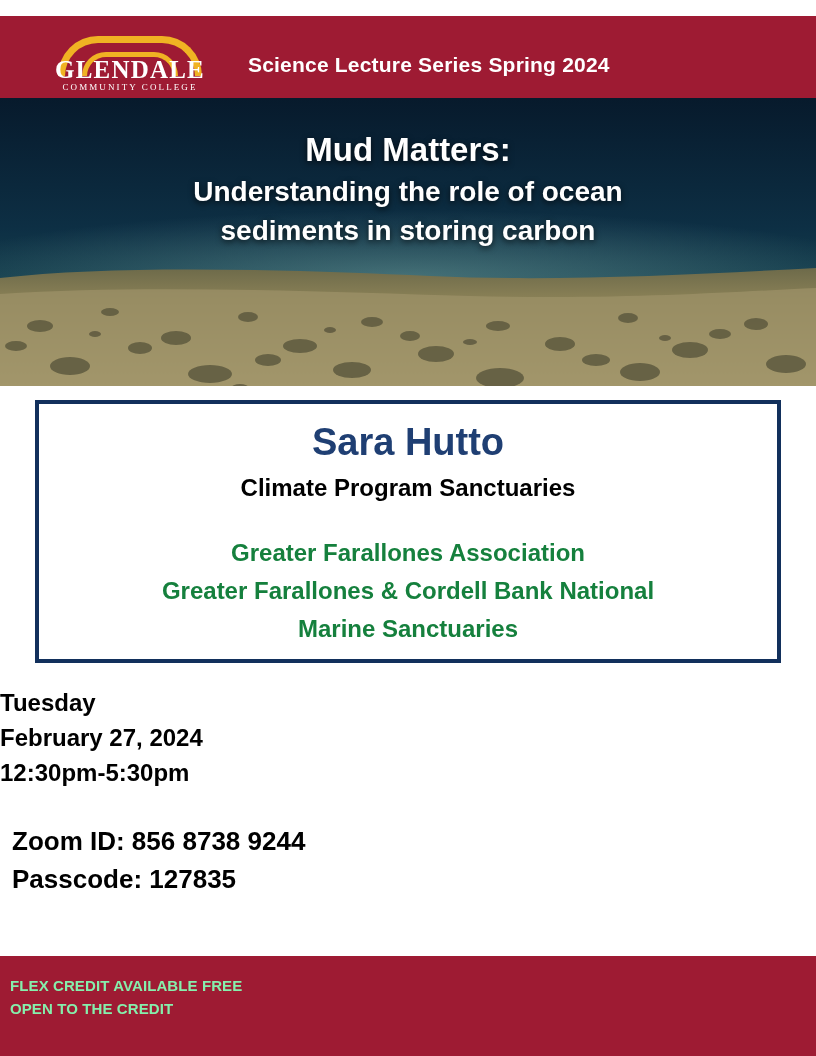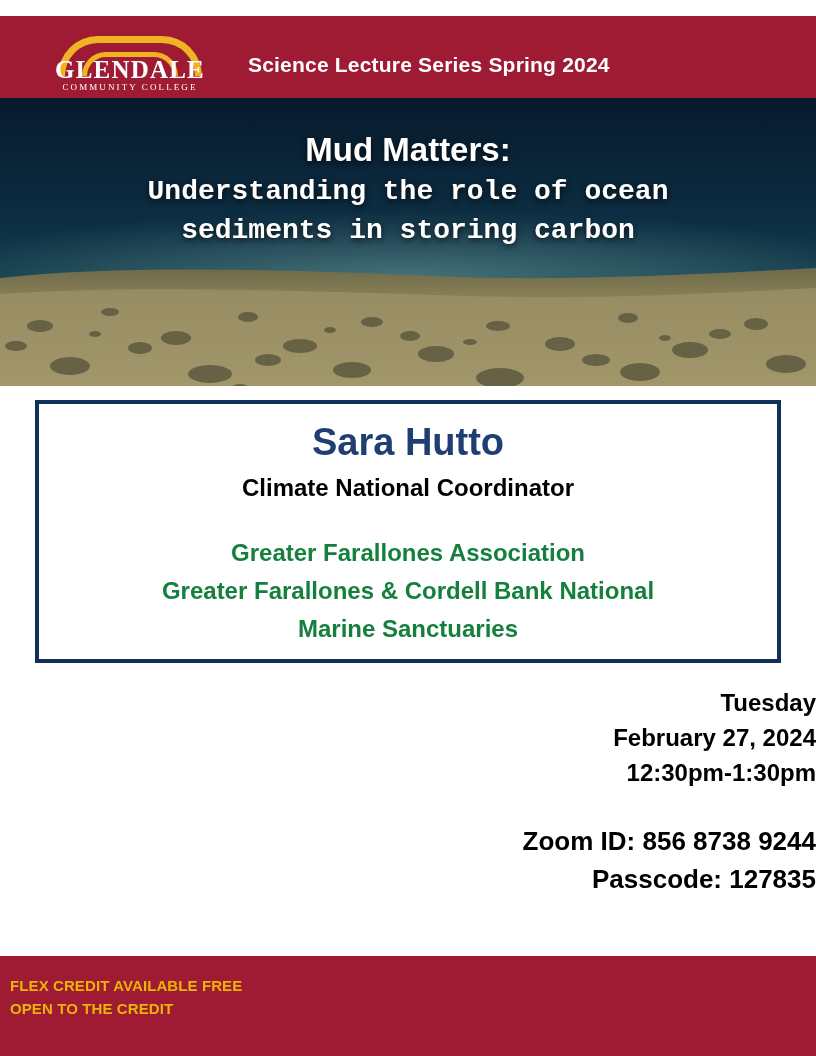--- a/index.html
+++ b/index.html
@@ -118,21 +118,20 @@
   }
   .hero-line1 {
     font-size: 33px;
     font-weight: bold;
     line-height: 44px;
   }
   .hero-line2 {
     font-size: 28px;
     font-weight: bold;
     line-height: 39px;
-    font-family: Liberation Mono, monospace;
   }
 
   
   .speaker-box {
     position: absolute;
     left: 35px;
     top: 400px;
     width: 746px;
     height: 263px;
     box-sizing: border-box;
@@ -161,21 +160,21 @@
     font-weight: bold;
     line-height: 38px;
   }
 
   
   .details {
     position: absolute;
     left: 0;
     top: 685px;
     width: 816px;
-    text-align: right;
+    text-align: left;
     color: #000000;
   }
   .detail-line {
     font-size: 24px;
     font-weight: bold;
     line-height: 35px;
   }
   .zoom-block {
     margin-top: 32px;
     padding-left: 12px;
@@ -187,21 +186,21 @@
   }
 
   
   .footer {
     position: absolute;
     left: 0;
     top: 956px;
     width: 816px;
     height: 100px;
     background: #9e1b33;
-    color: #eab308;
+    color: #86efac;
     box-sizing: border-box;
     padding: 18px 10px 0 10px;
   }
   .footer-line {
     font-size: 15px;
     font-weight: bold;
     line-height: 23px;
     letter-spacing: 0.1px;
   }
 </style>
@@ -280,32 +279,32 @@
     </svg>
     <div class="hero-text">
       <div class="hero-line1">Mud Matters:</div>
       <div class="hero-line2">Understanding the role of ocean</div>
       <div class="hero-line2">sediments in storing carbon</div>
     </div>
   </div>
 
   <div class="speaker-box">
     <div class="speaker-name">Sara Hutto</div>
-    <div class="speaker-role">Climate National Coordinator</div>
+    <div class="speaker-role">Climate Program Sanctuaries</div>
     <div class="speaker-org">
       <div>Greater Farallones Association</div>
       <div>Greater Farallones &amp; Cordell Bank National</div>
       <div>Marine Sanctuaries</div>
     </div>
   </div>
 
   <div class="details">
     <div class="detail-line">Tuesday</div>
     <div class="detail-line">February 27, 2024</div>
-    <div class="detail-line">12:30pm-1:30pm</div>
+    <div class="detail-line">12:30pm-5:30pm</div>
     <div class="zoom-block">
       <div class="zoom-line">Zoom ID: 856 8738 9244</div>
       <div class="zoom-line">Passcode: 127835</div>
     </div>
   </div>
 
   <div class="footer">
     <div class="footer-line">FLEX CREDIT AVAILABLE FREE</div>
     <div class="footer-line">OPEN TO THE CREDIT</div>
   </div>

